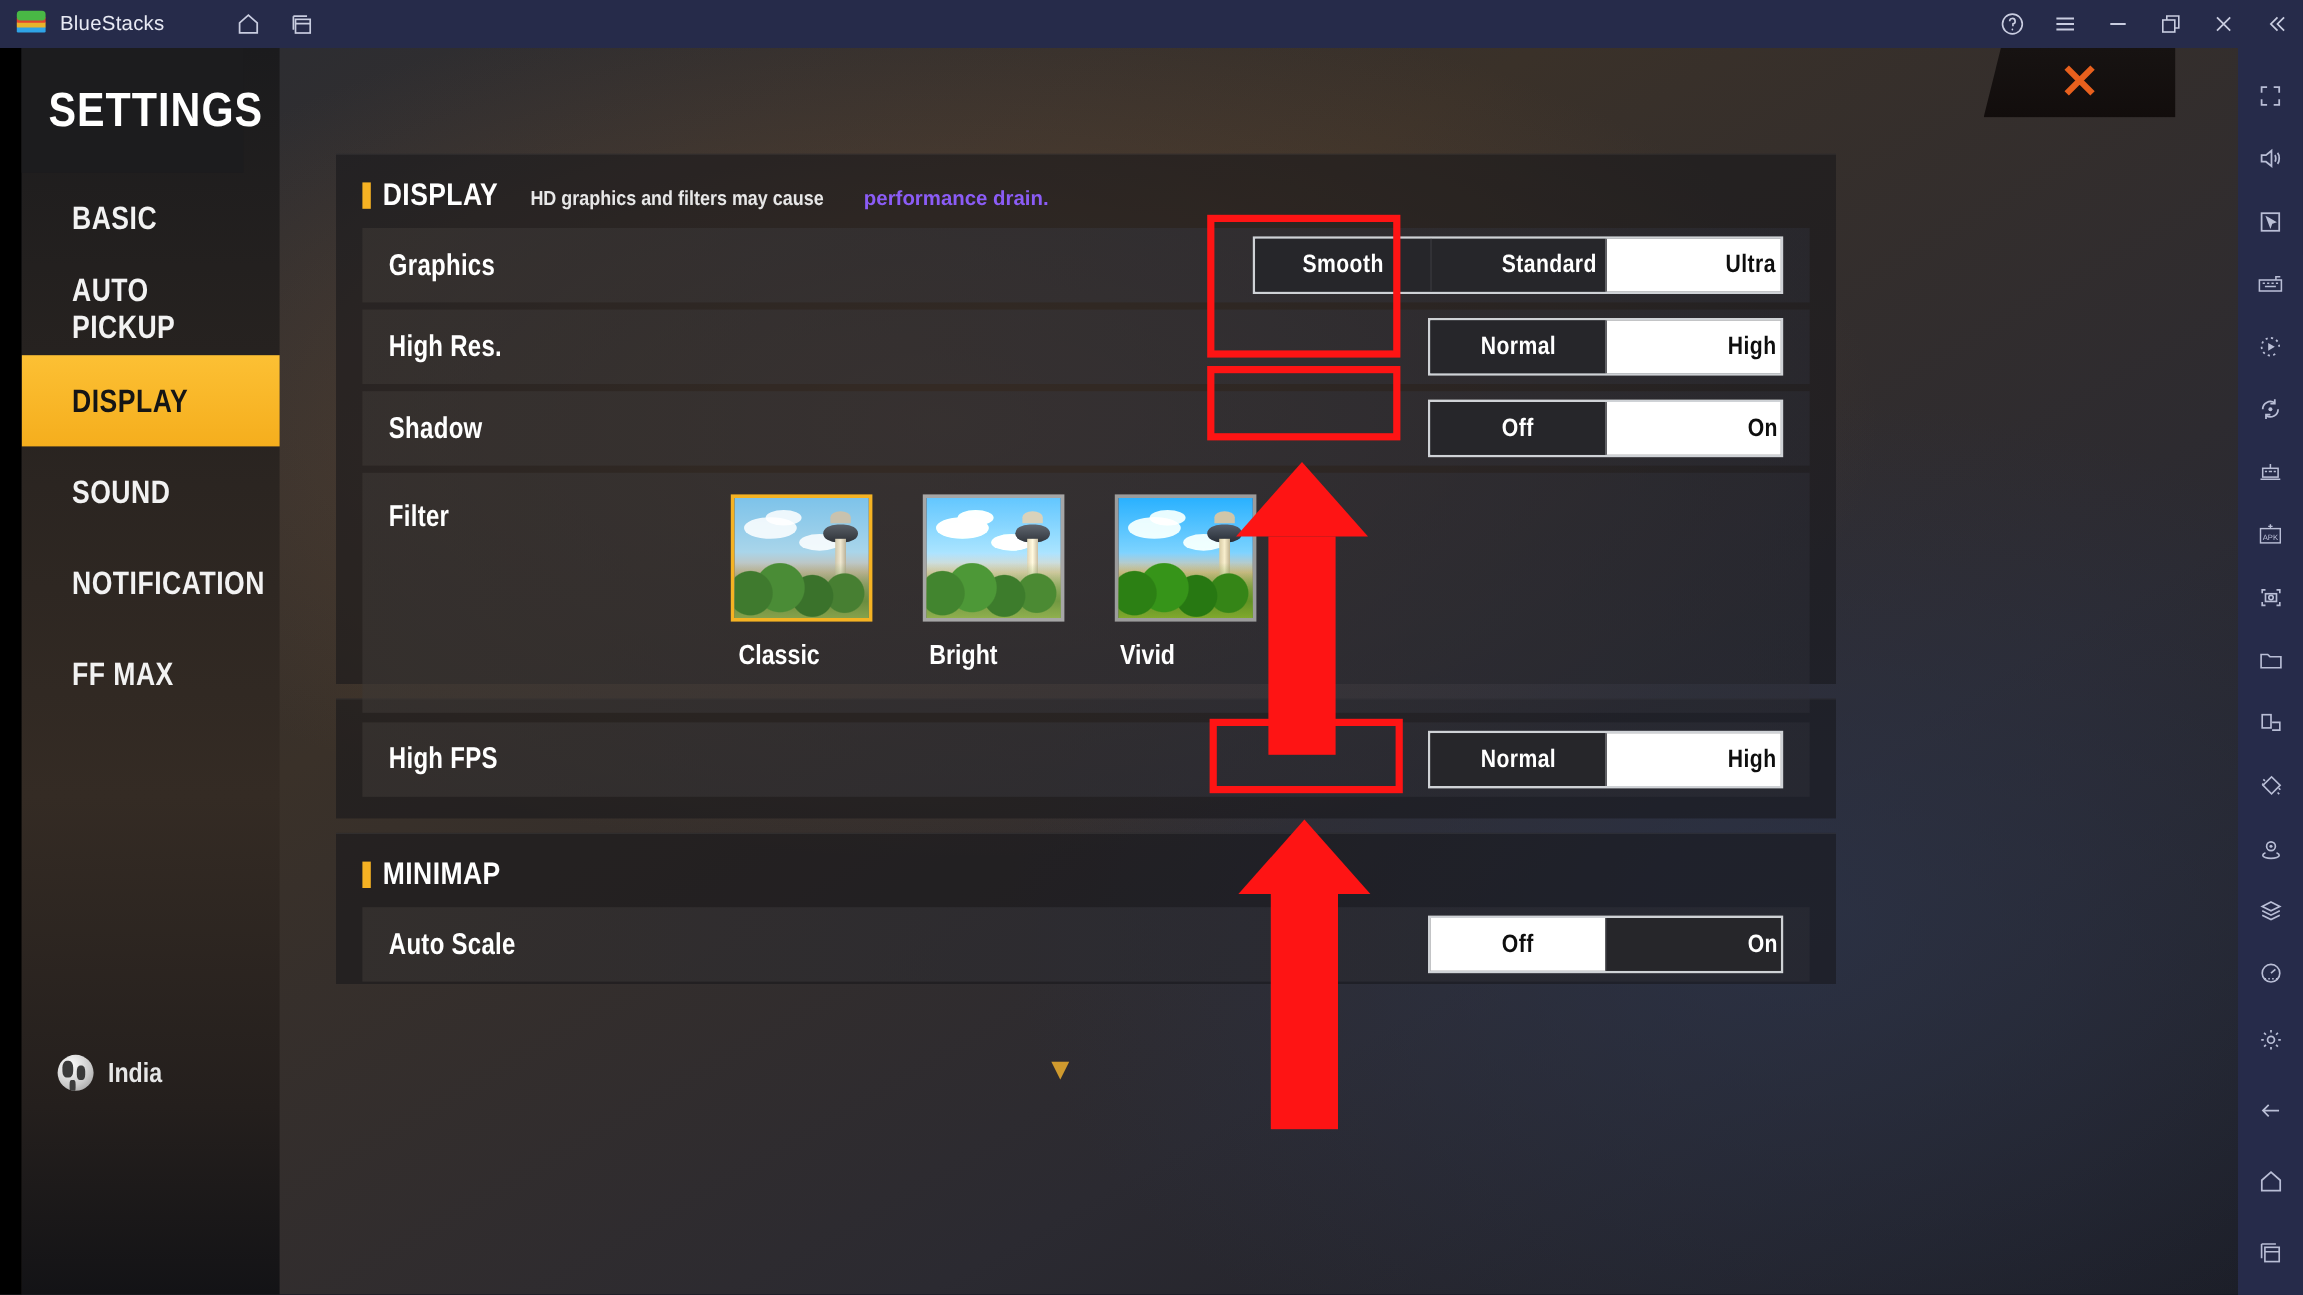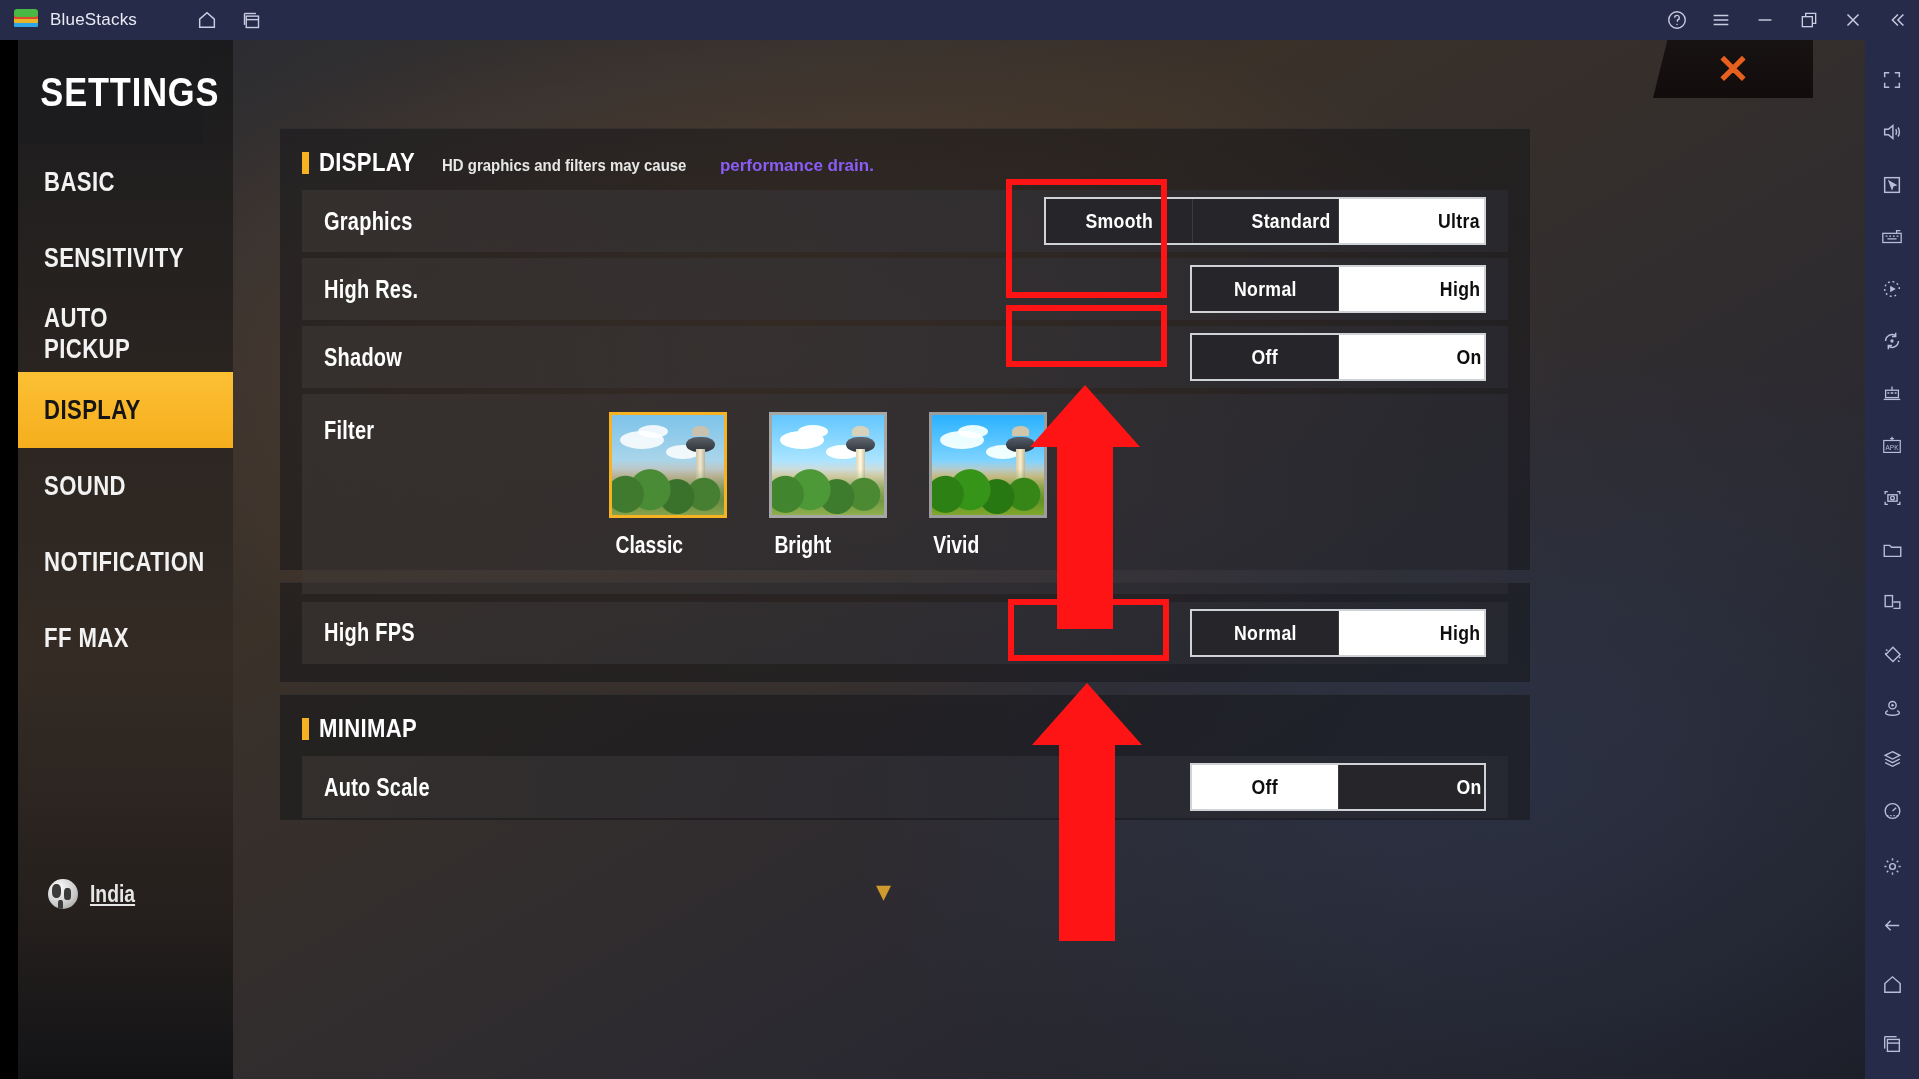--- a/index.html
+++ b/index.html
@@ -73,42 +73,42 @@
   }
   .nav-title {
     height: 104px; display: flex; align-items: center; padding-left: 26px;
     background: #1c1c1e;
     color: #fff; font-size: 40px; font-weight: bold;
     letter-spacing: 1px;
     transform: scaleX(0.86); transform-origin: left center;
     font-family: "Liberation Sans Narrow", "Liberation Sans", sans-serif;
   }
   .nav-item {
-    height: 76px; display: flex; align-items: center; padding-left: 26px;
+    height: 76px; display: flex; align-items: center; padding-left: 42px;
     color: #f2f2f2; font-size: 27px; font-weight: bold; letter-spacing: .5px;
   }
   .nav-item span { display:block; transform: scaleX(0.82); transform-origin: left center; }
   .nav-item.active {
     background: linear-gradient(180deg,#fcc034 0%, #f5ae1d 100%);
     color: #151515;
   }
   .nav-footer {
     position: absolute; bottom: 170px; left: 0; width: 100%;
     display: flex; align-items: center; padding-left: 30px; gap: 12px;
   }
   .globe {
     width: 30px; height: 30px; border-radius: 50%;
     background: radial-gradient(circle at 35% 30%, #fff 0%, #c9c9c9 60%, #8f8f8f 100%);
     position: relative; overflow:hidden;
   }
   .globe::after{
     content:""; position:absolute; left:4px; top:5px; width:9px; height:14px; border-radius:40%;
     background:#3a3a3a; box-shadow: 11px 3px 0 -1px #3a3a3a, 4px 14px 0 -2px #3a3a3a;
   }
-  .nav-footer-label { color: #e6e6e6; font-size: 23px; font-weight: bold; text-decoration: underline; }
+  .nav-footer-label { color: #e6e6e6; font-size: 23px; font-weight: bold; }
   .nav-footer-label span{ display:block; transform: scaleX(0.84); transform-origin:left center; }
 
   
   .close-banner {
     position: absolute; right: 52px; top: 0; width: 160px; height: 58px;
     background: linear-gradient(180deg,#171312 0%, #120d0c 100%);
     clip-path: polygon(9% 0, 100% 0, 100% 100%, 0 100%);
     display: flex; align-items: center; justify-content: center;
     z-index: 25;
   }
@@ -431,23 +431,20 @@
   </div>
 
   <div class="screen">
     <div class="game-bg"></div>
 
     <div class="settings-nav">
       <div class="nav-title">SETTINGS</div>
 
       <div class="nav-item">
         <span>BASIC</span>
-      </div>
-      <div class="nav-item">
-        <span>SENSITIVITY</span>
       </div>
       <div class="nav-item">
         <span>AUTO PICKUP</span>
       </div>
       <div class="nav-item active">
         <span>DISPLAY</span>
       </div>
       <div class="nav-item">
         <span>SOUND</span>
       </div>

